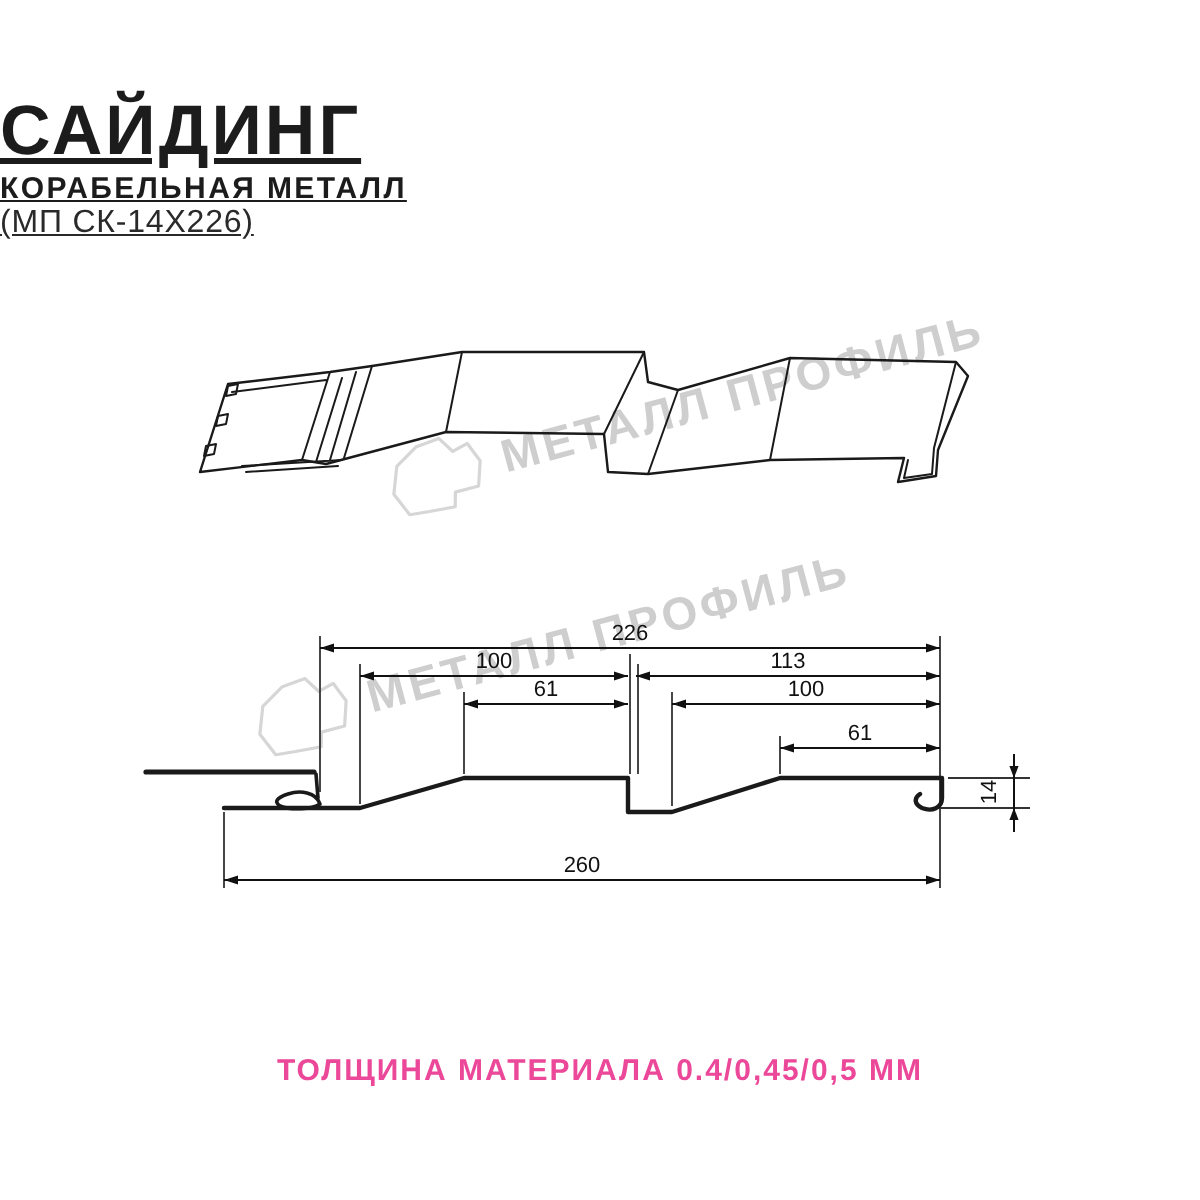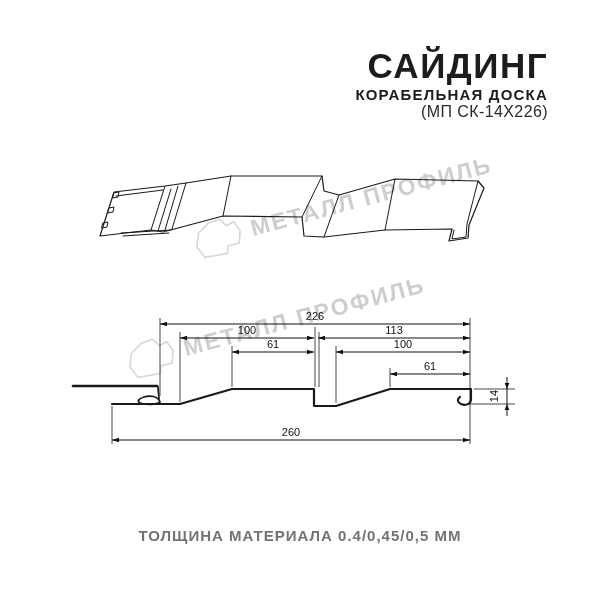--- a/index.html
+++ b/index.html
@@ -1,44 +1,44 @@
 <!DOCTYPE html>
 <html><head>
 <meta charset="utf-8">
 <style>
   html,body{margin:0;padding:0;}
   body{
     width:600px;height:600px;position:relative;background:#ffffff;
     font-family:"Liberation Sans", sans-serif;overflow:hidden;
     -webkit-font-smoothing:antialiased;
   }
-  .hdr{position:absolute;left:0;width:548px;text-align:right;color:#1c1c1c;z-index:3;}
+  .hdr{position:absolute;left:0;width:548px;text-align:left;color:#1c1c1c;z-index:3;text-decoration:underline;}
   .title{top:46px;font-size:35px;font-weight:800;letter-spacing:1.5px;}
   .subtitle{top:86px;font-size:15px;font-weight:700;letter-spacing:1.2px;}
   .model{top:103px;font-size:16px;font-weight:500;letter-spacing:.4px;color:#2a2a2a;}
   .footer{position:absolute;left:0;top:527px;width:600px;text-align:center;
-    font-size:15px;font-weight:700;letter-spacing:1px;color:#737373;z-index:3;}
+    font-size:15px;font-weight:700;letter-spacing:1px;color:#ec4899;z-index:3;}
   .wm{position:absolute;display:flex;align-items:center;z-index:1;
     transform:rotate(-15deg);transform-origin:0 50%;pointer-events:none;}
   .wm-text{font-size:23px;font-weight:700;letter-spacing:2px;color:#cecece;
     margin-left:8px;white-space:nowrap;}
   .wm1{left:193px;top:224px;}
   .wm2{left:126px;top:344px;}
   svg.draw{position:absolute;z-index:2;}
   .ln{stroke:#1a1a1a;fill:none;stroke-linejoin:round;stroke-linecap:round;}
   .thin{stroke:#333;stroke-width:.9;fill:none;}
   .dim{stroke:#111;stroke-width:1;fill:none;}
   .arr{fill:#111;stroke:none;}
   .dtxt{font-family:"Liberation Sans",sans-serif;font-size:11px;fill:#111;text-anchor:middle;}
 </style>
 </head>
 <body>
 
 <div class="hdr title">САЙДИНГ</div>
-<div class="hdr subtitle">КОРАБЕЛЬНАЯ ДОСКА</div>
+<div class="hdr subtitle">КОРАБЕЛЬНАЯ МЕТАЛЛ</div>
 <div class="hdr model">(МП СК-14Х226)</div>
 
 <div class="wm wm1">
   <svg width="52" height="40" viewBox="0 0 52 40">
     <path d="M 18,37 L 8,36 L 3,24 L 8,11 L 20,4 L 32,3 L 37,11 L 45,9 L 49,19 L 45,31 L 33,31 L 31,38 Z" fill="none" stroke="#d6d6d6" stroke-width="1.6" stroke-linejoin="round"></path>
   </svg>
   <span class="wm-text">МЕТАЛЛ ПРОФИЛЬ</span>
 </div>
 
 <div class="wm wm2">

